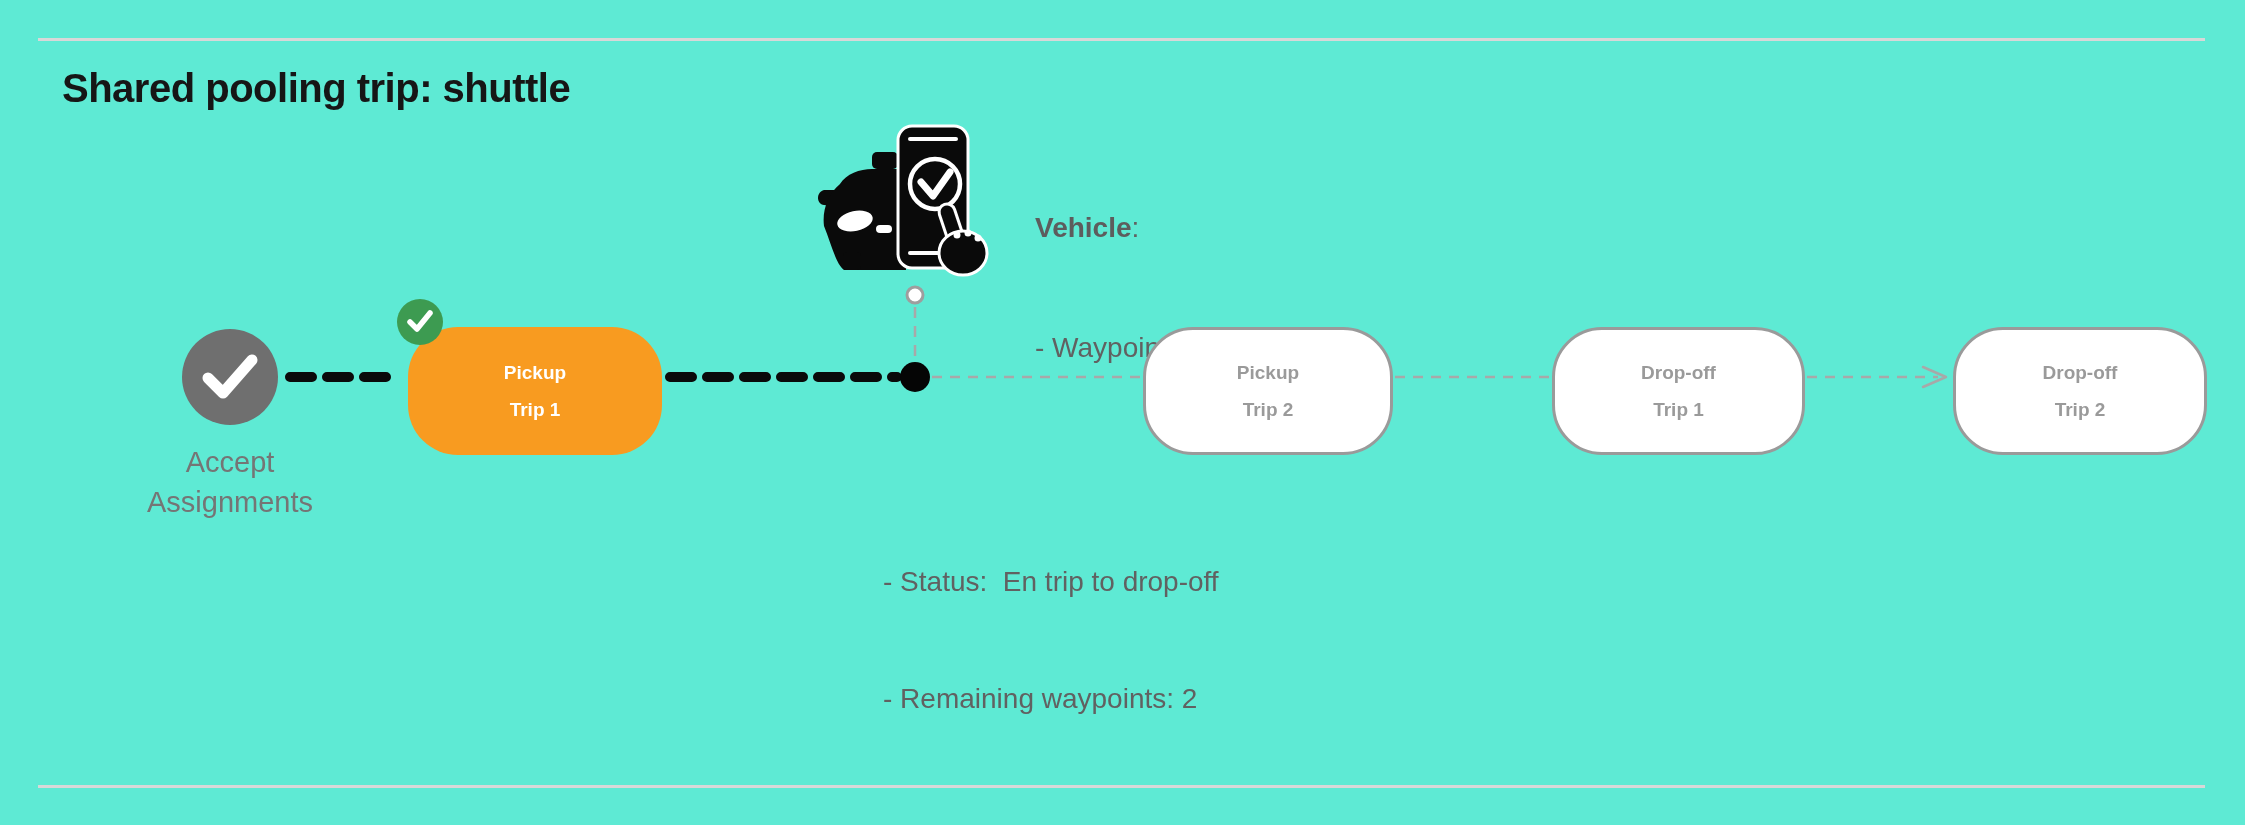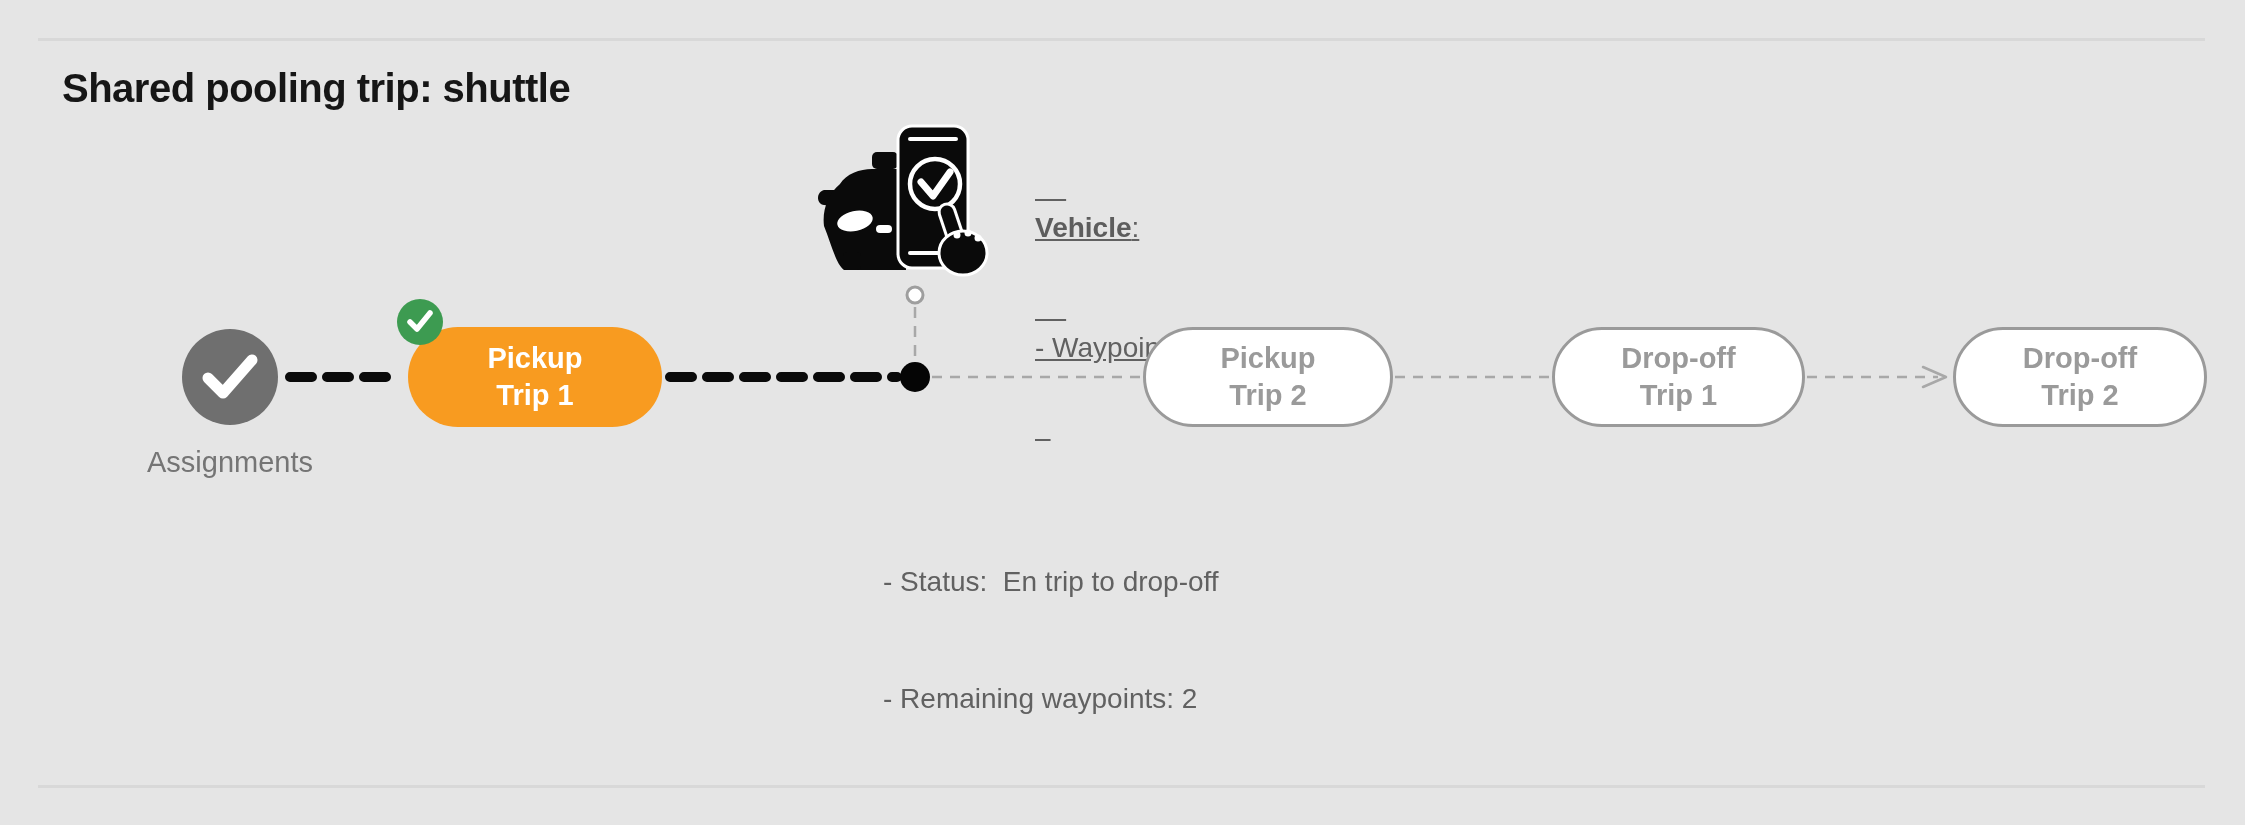--- a/index.html
+++ b/index.html
@@ -1,56 +1,56 @@
 <!DOCTYPE html>
 <html><head>
 <meta charset="utf-8">
 <style>
   html,body{margin:0;padding:0;background:#fff;}
   #stage{
-    position:relative;width:2245px;height:825px;background:#e5e5e5;overflow:hidden;
+    position:relative;width:2245px;height:825px;background:#5eead4;overflow:hidden;
     font-family:"Liberation Sans", sans-serif;
   }
   .rule{position:absolute;height:3px;background:#d8d8d8;}
   #top-rule{left:38px;top:38px;width:2167px;}
   #bottom-rule{left:38px;top:785px;width:2167px;}
   #title{
     position:absolute;left:62px;top:66px;
     font-size:40px;font-weight:700;color:#161616;letter-spacing:-0.5px;white-space:nowrap;
   }
   #overlay{position:absolute;left:0;top:0;width:2245px;height:825px;}
 
   .node-circle{
     position:absolute;left:182px;top:329px;width:96px;height:96px;border-radius:50%;
     background:#6f6f6f;display:flex;align-items:center;justify-content:center;
   }
   .badge{
     position:absolute;left:397px;top:299px;width:46px;height:46px;border-radius:50%;
     background:#3d9b51;display:flex;align-items:center;justify-content:center;z-index:3;
   }
   .pill{
-    position:absolute;top:327px;height:100px;border-radius:50px;box-sizing:border-box;
+    position:absolute;top:327px;height:128px;border-radius:50px;box-sizing:border-box;
     display:flex;flex-direction:column;justify-content:center;
-    font-size:29px;font-weight:700;line-height:37px;text-align:center;z-index:2;
+    font-size:19px;font-weight:700;line-height:37px;text-align:center;z-index:2;
   }
   .pill.active{background:#f89b20;color:#ffffff;border:none;}
   .pill.pending{background:#ffffff;color:#9a9a9a;border:3px solid #9a9a9a;}
   #pill-0{left:408px;width:254px;}
   #pill-1{left:1143px;width:250px;}
   #pill-2{left:1552px;width:253px;}
   #pill-3{left:1953px;width:254px;}
 
   #accept-label{
     position:absolute;left:80px;top:442px;width:300px;text-align:center;
     font-size:29px;line-height:40px;color:#757575;
   }
   #vehicle-icon{position:absolute;left:810px;top:122px;}
 
   .info{color:#616161;font-size:28px;white-space:pre-wrap;}
-  #vehicle-info{position:absolute;left:1035px;top:128px;line-height:40px;text-decoration:underline;}
+  #vehicle-info{position:absolute;left:1035px;top:128px;line-height:40px;}
   #trip-info{position:absolute;left:883px;top:484px;line-height:39px;}
   .info b{font-weight:700;color:#5d5d5d;}
 </style>
 </head>
 <body>
 
 <div id="stage">
 
   <div id="top-rule" class="rule"></div>
   <div id="bottom-rule" class="rule"></div>
@@ -71,20 +71,21 @@
     <circle cx="915" cy="295" r="8" fill="#ffffff" stroke="#9e9e9e" stroke-width="3"></circle>
     <circle cx="915" cy="377" r="15" fill="#050505"></circle>
   </svg>
 
   <div class="node-circle">
     <svg width="60" height="50" viewBox="0 0 60 50">
       <polyline points="8,26 23,41 52,8" fill="none" stroke="#ffffff" stroke-width="11" stroke-linecap="round" stroke-linejoin="round"></polyline>
     </svg>
   </div>
   <div id="accept-label">
+    <div>Accept</div>
     <div>Assignments</div>
   </div>
 
   <div class="badge">
     <svg width="28" height="24" viewBox="0 0 28 24">
       <polyline points="4,12 11,19 24,3" fill="none" stroke="#ffffff" stroke-width="5.5" stroke-linecap="round" stroke-linejoin="round"></polyline>
     </svg>
   </div>
 
   <div id="pill-0" class="pill active">

